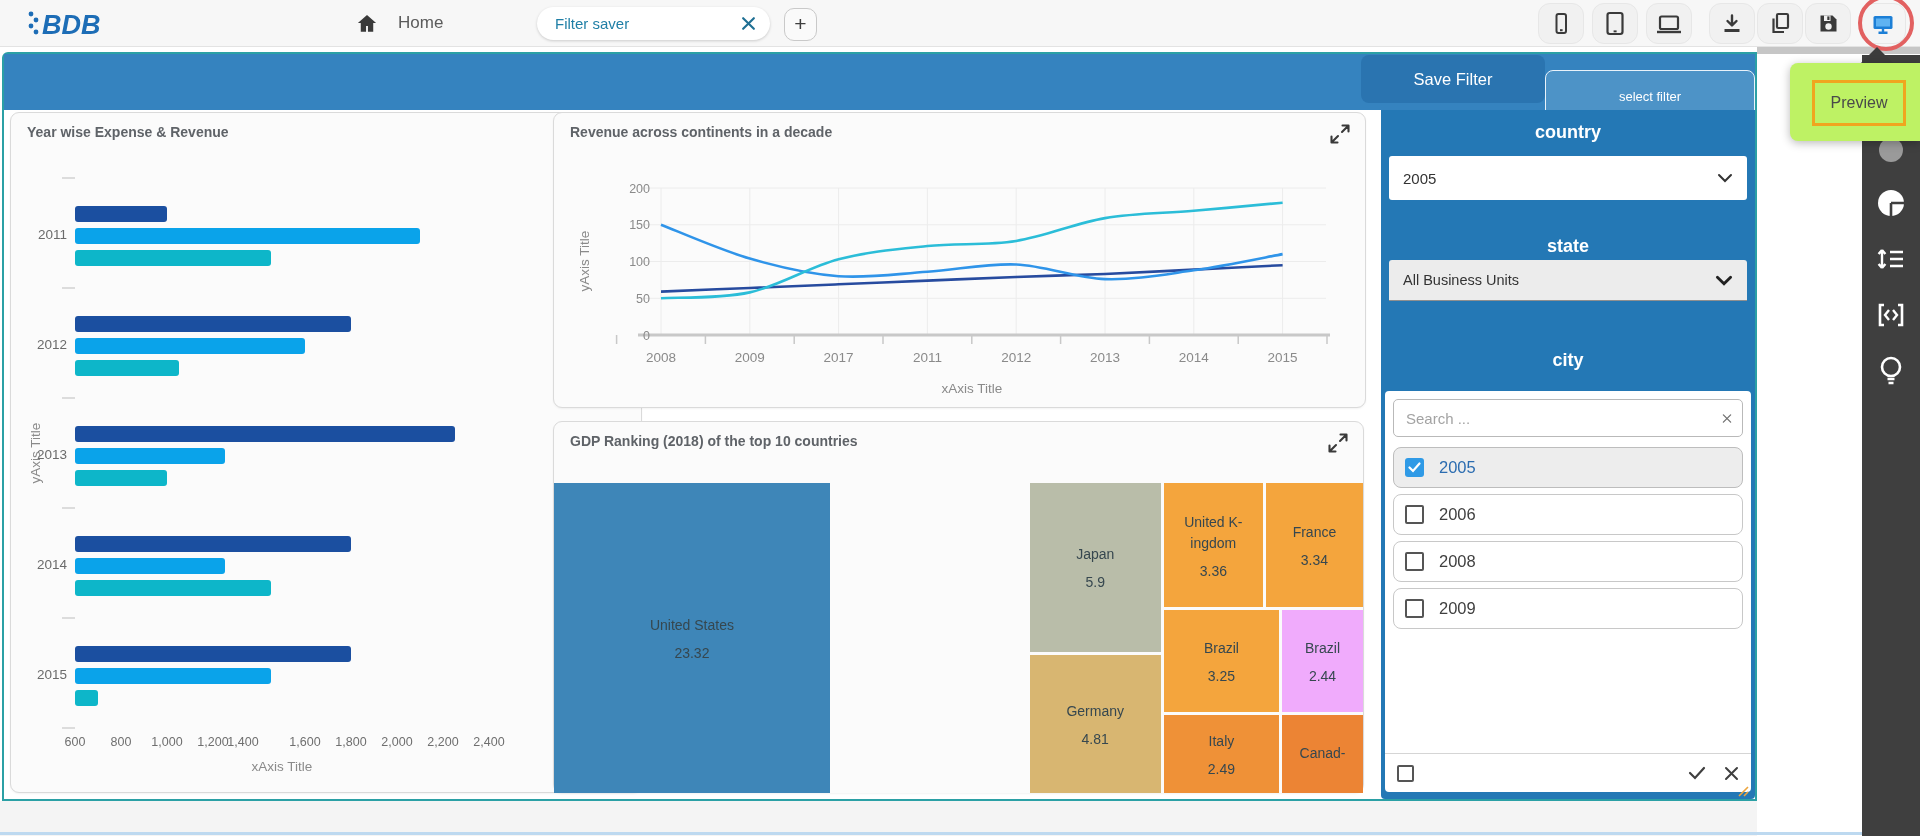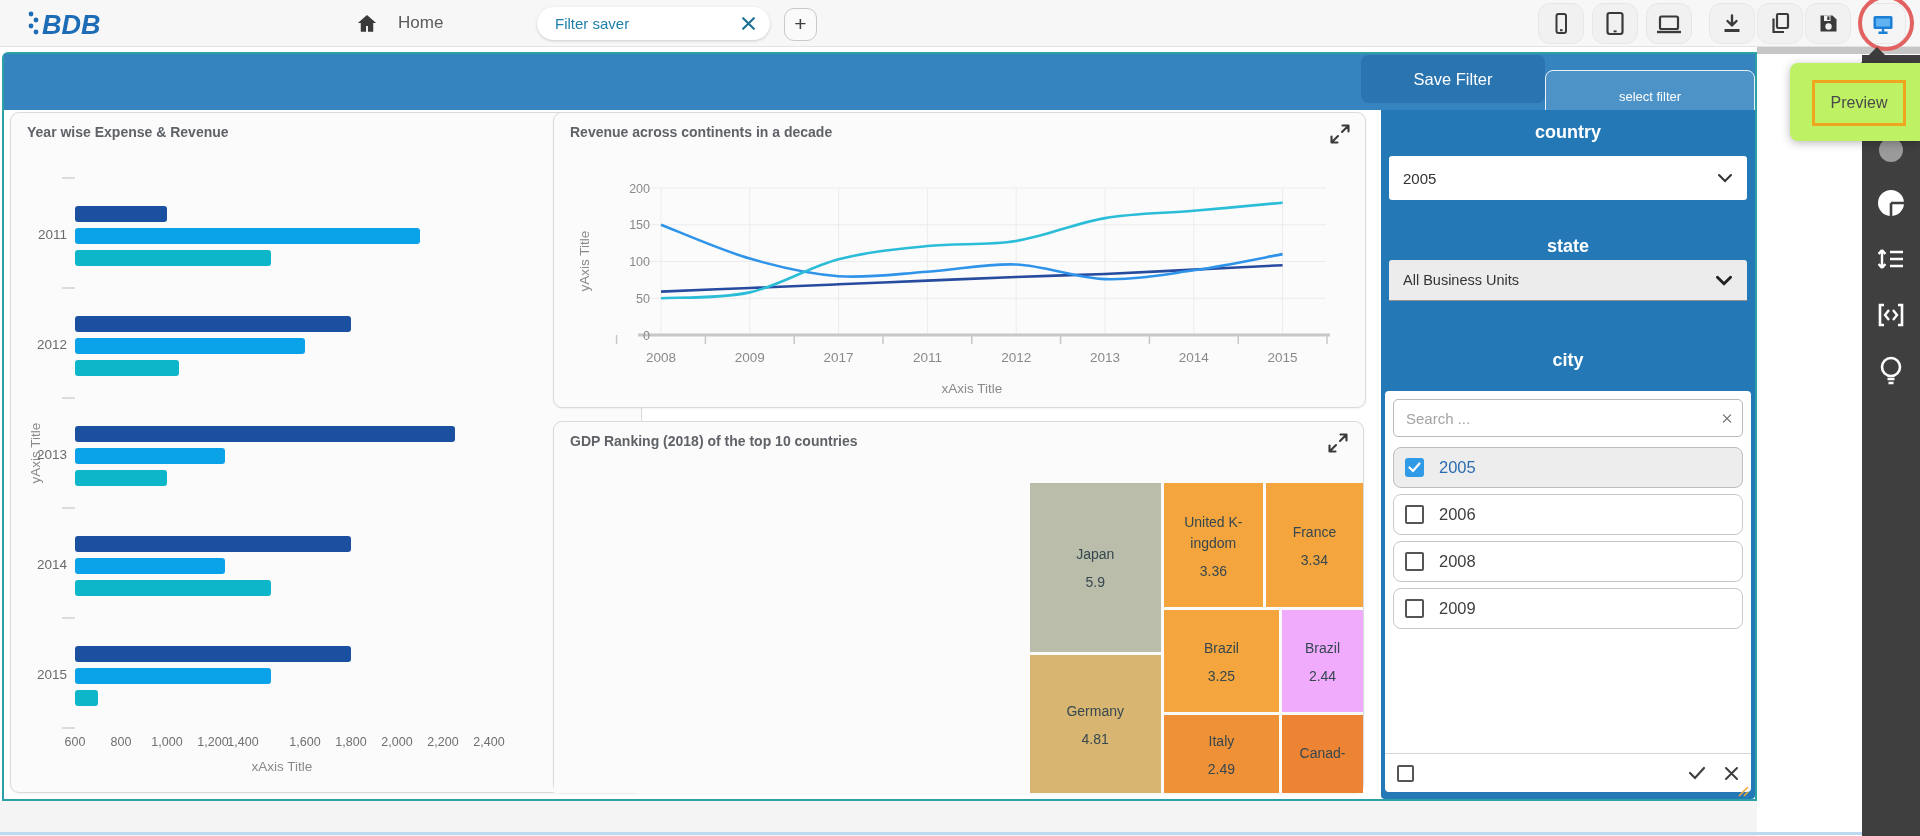--- a/index.html
+++ b/index.html
@@ -270,20 +270,24 @@
     </div>
 
     <div class="card" id="card-tree">
       <div class="card-title">GDP Ranking (2018) of the top 10 countries</div>
       <div class="expand-btn">
         <svg width="22" height="22" viewBox="0 0 22 22">
           <path d="M13 9 L19.5 2.5 M19.5 2.5 h-6 M19.5 2.5 v6 M9 13 L2.5 19.5 M2.5 19.5 h6 M2.5 19.5 v-6" stroke="#3a3a3a" stroke-width="2.1" fill="none" stroke-linecap="round"></path>
         </svg>
       </div>
       <div class="treemap" id="treemap">
+          <div class="tile" style="left: 0%; top: 0%; width: 34.1%; height: 100%; background: rgb(62, 134, 184);">
+            <div class="tile-label">United States</div>
+            <div class="tile-value">23.32</div>
+          </div>
           <div class="tile" style="left: 58.8%; top: 0%; width: 16.2%; height: 54.5%; background: rgb(185, 189, 169);">
             <div class="tile-label">Japan</div>
             <div class="tile-value">5.9</div>
           </div>
           <div class="tile" style="left: 58.8%; top: 55.5%; width: 16.2%; height: 44.5%; background: rgb(216, 182, 113);">
             <div class="tile-label">Germany</div>
             <div class="tile-value">4.81</div>
           </div>
           <div class="tile" style="left: 75.4%; top: 0%; width: 12.2%; height: 40%; background: rgb(244, 165, 61);">
             <div class="tile-label">United K-

